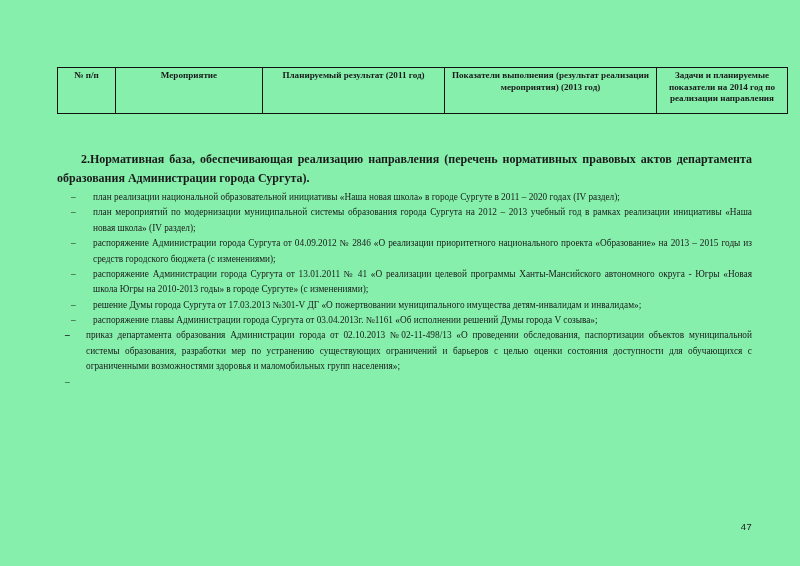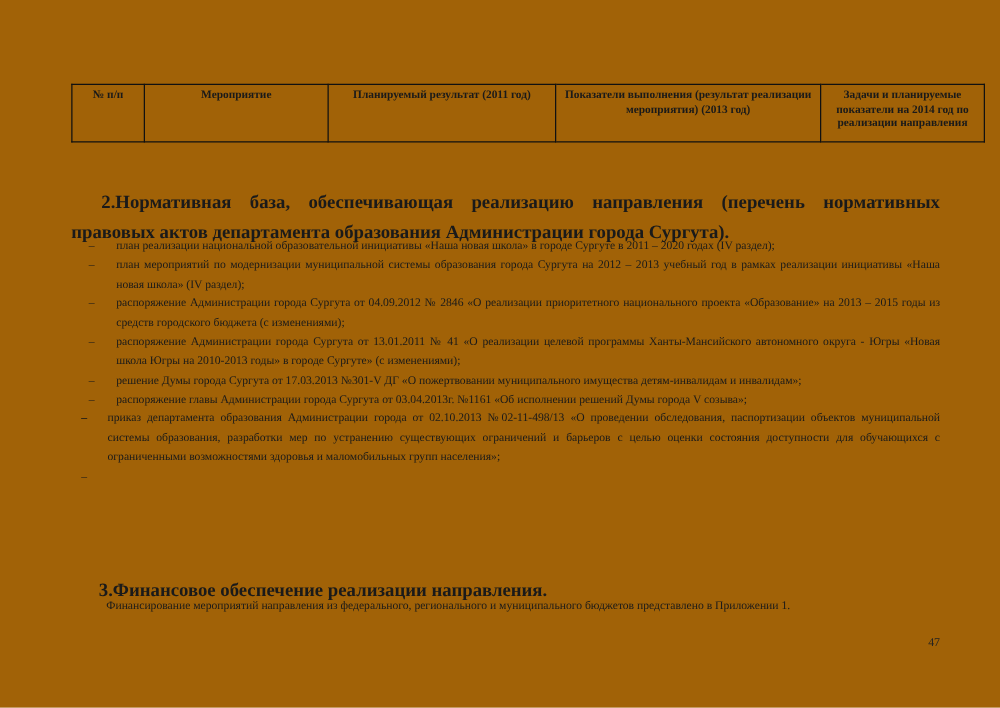--- a/index.html
+++ b/index.html
@@ -14,21 +14,21 @@
     font-family: "Liberation Serif", "DejaVu Serif", serif;
     color: #1a1a1a;
     overflow: hidden;
   }
 
   .page {
     position: absolute;
     left: 0; top: 0;
     width: 800px;
     height: 566px;
-    background: #a16207;
+    background: #86efac;
   }
 
   
   .doc-table {
     position: absolute;
     left: 57px;
     top: 67px;
     width: 695px;
     border-collapse: collapse;
     table-layout: fixed;
@@ -54,21 +54,21 @@
   .c3 { width: 175px; }
   .c4 { width: 205px; }
   .c5 { width: 124px; }
 
   
   .section-head {
     position: absolute;
     left: 57px;
     width: 695px;
     font-weight: bold;
-    font-size: 15px;
+    font-size: 12px;
     line-height: 1.62;
     text-align: justify;
     text-indent: 24px;
   }
   #sec2 { top: 150px; }
   #sec3 { top: 461px; text-indent: 22px; }
 
   .bullets {
     position: absolute;
     left: 57px;
@@ -101,23 +101,23 @@
     font-size: 9.3px;
     line-height: 1.655;
     text-align: justify;
     text-indent: 28px;
   }
   #para3 { top: 478px; }
 
   .page-number {
     position: absolute;
     right: 48px;
-    top: 510px;
+    top: 522px;
     font-size: 9.5px;
-    font-family: Liberation Serif, serif;
+    font-family: Liberation Mono, monospace;
     color: #222;
   }
 </style>
 </head>
 <body>
 
 <div class="page">
 
   <table class="doc-table">
     <tbody>
@@ -138,19 +138,17 @@
     <li><span class="dash">–</span><span>план мероприятий по модернизации муниципальной системы образования города Сургута на 2012 – 2013 учебный год в рамках реализации инициативы «Наша новая школа» (IV раздел);</span></li>
     <li><span class="dash">–</span><span>распоряжение Администрации города Сургута от 04.09.2012 № 2846 «О реализации приоритетного национального проекта «Образование» на 2013 – 2015 годы из средств городского бюджета (с изменениями);</span></li>
     <li><span class="dash">–</span><span>распоряжение Администрации города Сургута от 13.01.2011 № 41 «О реализации целевой программы Ханты-Мансийского автономного округа - Югры «Новая школа Югры на 2010-2013 годы» в городе Сургуте» (с изменениями);</span></li>
     <li><span class="dash">–</span><span>решение Думы города Сургута  от 17.03.2013 №301-V ДГ «О пожертвовании муниципального имущества детям-инвалидам и инвалидам»;</span></li>
     <li><span class="dash">–</span><span>распоряжение главы Администрации города Сургута от 03.04.2013г. №1161 «Об исполнении решений Думы города V созыва»;</span></li>
     <li class="tight"><span class="dash">–</span></li>
     <li class="tight"><span class="dash">–</span><span>приказ департамента образования Администрации города от 02.10.2013 №02-11-498/13 «О проведении обследования, паспортизации объектов муниципальной системы образования, разработки мер по устранению существующих ограничений и барьеров с целью оценки состояния доступности для обучающихся с ограниченными возможностями здоровья и маломобильных групп населения»;</span></li>
     <li class="tight"><span class="dash">–</span></li>
   </ul>
 
-  <div class="section-head" id="sec3">3.Финансовое обеспечение реализации направления.</div>
 
-  <div class="para" id="para3">Финансирование мероприятий направления из федерального, регионального и муниципального бюджетов представлено в Приложении 1.</div>
 
   <div class="page-number">47</div>
 
 </div>
 
 </body></html>

